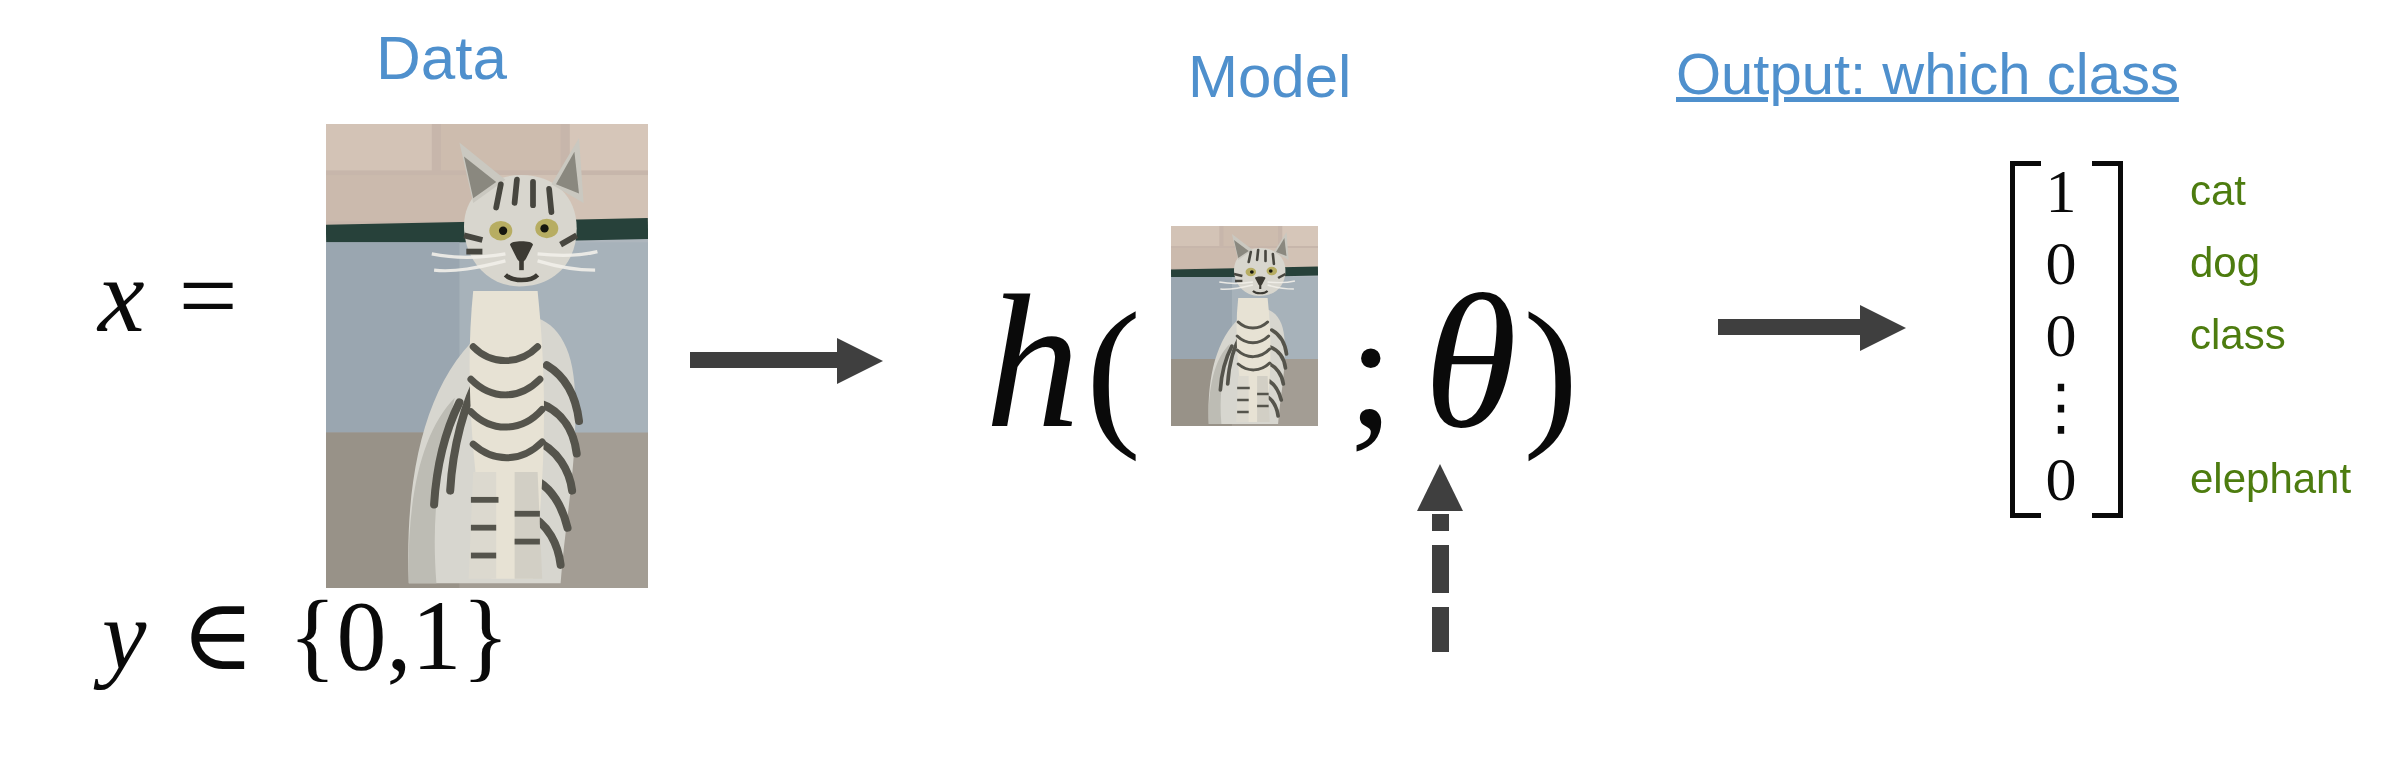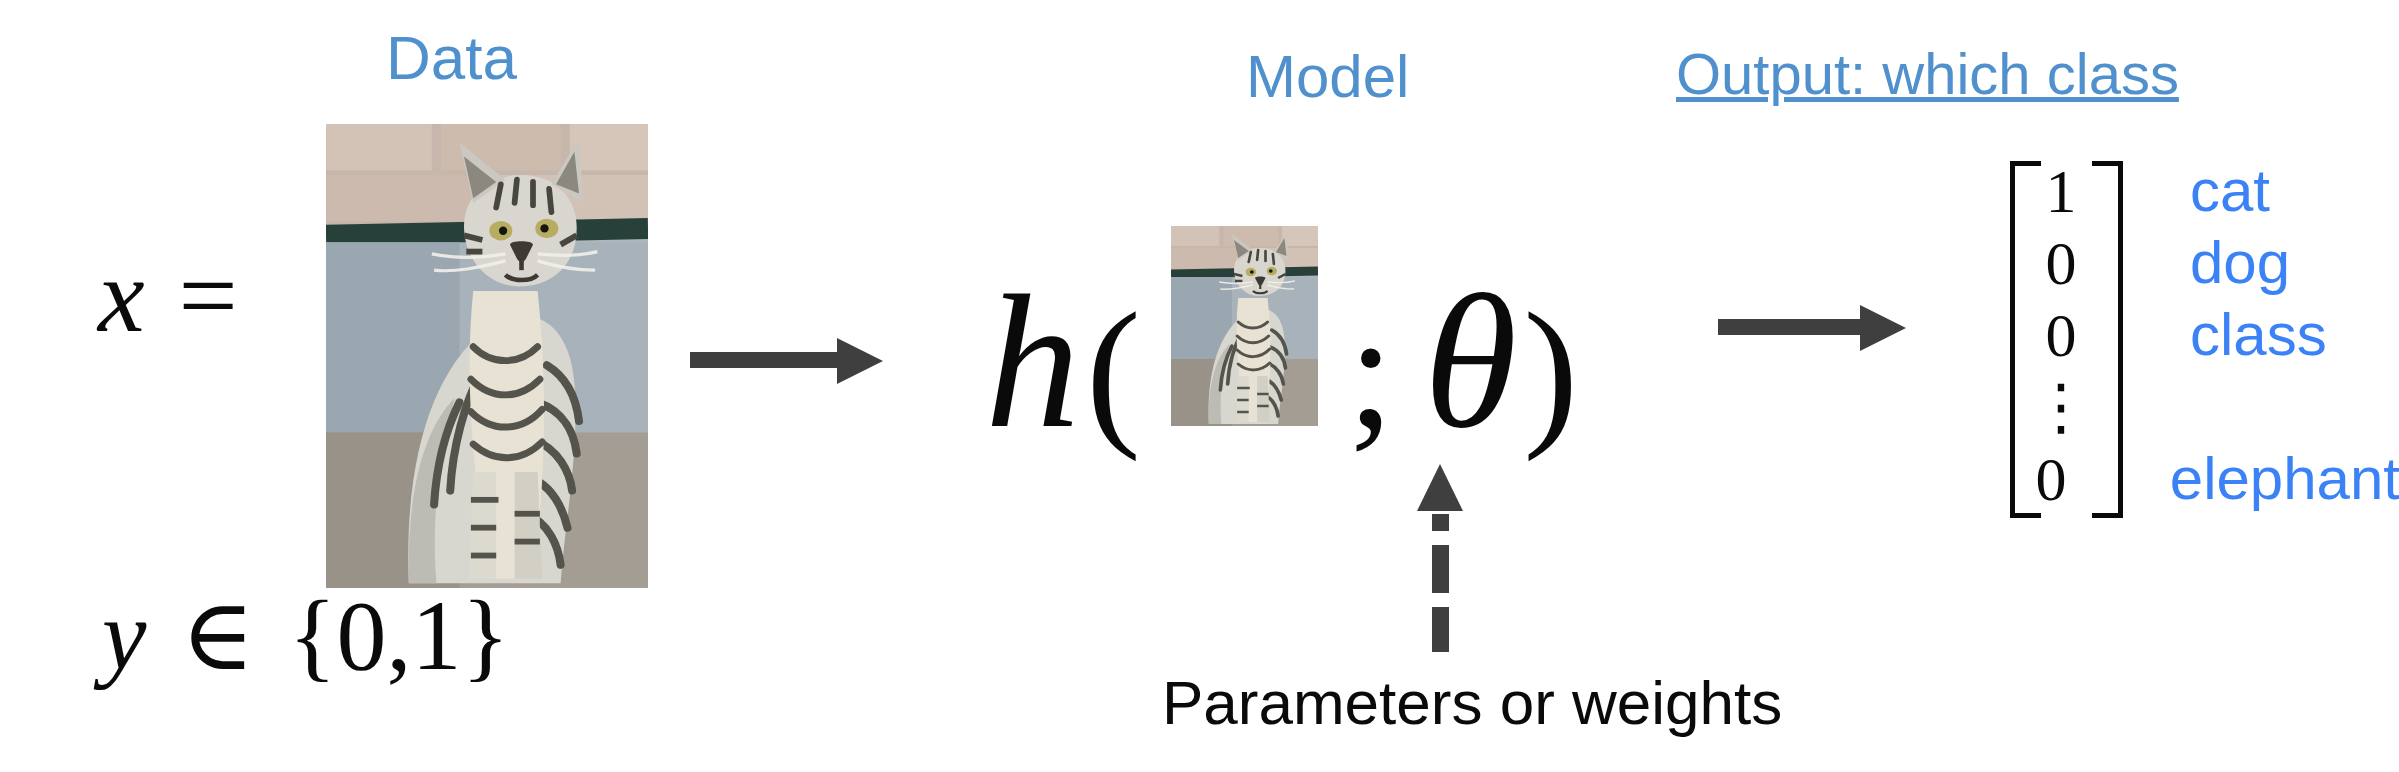--- a/index.html
+++ b/index.html
@@ -3,22 +3,22 @@
 <meta charset="utf-8">
 <style>
   html,body{margin:0;padding:0;background:#ffffff;}
   #canvas{
     position:relative;width:2399px;height:772px;background:#ffffff;overflow:hidden;
     font-family:"Liberation Sans",sans-serif;color:#0a0a0a;
   }
   .abs{position:absolute;}
   
   .hdr{color:var(--accent,#4f90cd);line-height:1;white-space:nowrap;font-weight:400;}
-  #hdr-data{left:386px;top:27px;font-size:62px;}
-  #hdr-model{left:1246px;top:47px;font-size:60px;}
+  #hdr-data{left:376px;top:27px;font-size:62px;}
+  #hdr-model{left:1188px;top:47px;font-size:60px;}
   #hdr-output{left:1676px;top:45px;font-size:58px;text-decoration:underline;}
   
   .math{font-family:"Liberation Serif","DejaVu Serif",serif;line-height:1;white-space:nowrap;color:#0a0a0a;}
   .it{font-style:italic;}
   #x-eq{left:98px;top:243px;display:flex;align-items:baseline;gap:34px;font-size:105px;}
   #y-expr{left:102px;top:586px;display:flex;align-items:baseline;gap:34px;font-size:100px;}
   
   #formula{left:985px;top:226px;display:flex;align-items:baseline;gap:30px;}
   #formula .grp{display:flex;align-items:baseline;gap:6px;}
   .f-big{font-size:190px;}
@@ -47,21 +47,21 @@
   #params-label{left:1162px;top:672px;font-size:62px;line-height:1;white-space:nowrap;}
   
   .bracket{border-color:#0a0a0a;border-style:solid;}
   #bracket-left{left:2010px;top:161px;width:26px;height:347px;border-width:5px 0 5px 5px;}
   #bracket-right{left:2092px;top:161px;width:26px;height:347px;border-width:5px 5px 5px 0;}
   #vector-rows{left:2030px;top:160px;width:370px;height:350px;
     display:flex;flex-direction:column;justify-content:space-between;}
   .vrow{display:flex;align-items:center;height:62px;}
   .vval{width:62px;text-align:center;font-family:"Liberation Serif","DejaVu Serif",serif;
     font-size:62px;line-height:1;}
-  .vlabel{margin-left:98px;font-size:60px;line-height:1;color:#3b82f6;}
+  .vlabel{margin-left:98px;font-size:42px;line-height:1;color:#4d7c0f;}
 </style>
 </head>
 <body>
 
 <svg width="0" height="0" style="position:absolute" aria-hidden="true">
   <symbol id="catpic" viewBox="0 0 140 200" preserveAspectRatio="none">
     <rect width="140" height="200" fill="#aeb6bd"></rect>
     <rect width="140" height="44" fill="#c7b6ab"></rect>
     <rect x="0" y="0" width="46" height="20" fill="#d3c3b6"></rect>
     <rect x="50" y="0" width="52" height="20" fill="#cdbcae"></rect>
@@ -175,21 +175,20 @@
     </span>
   </div>
 
   <div>
     <div class="abs" id="dash-head"></div>
     <div class="abs shaft" id="dash-1"></div>
     <div class="abs shaft" id="dash-2"></div>
     <div class="abs shaft" id="dash-3"></div>
   </div>
 
-  <div class="abs" id="params-label">Parameters or weights</div>
 
   <div>
     <div class="abs shaft" id="arrow2-shaft"></div>
     <div class="abs" id="arrow2-head"></div>
   </div>
 
   <div class="abs hdr" id="hdr-output">Output: which class</div>
 
   <div class="abs bracket" id="bracket-left"></div>
   <div class="abs bracket" id="bracket-right"></div>

